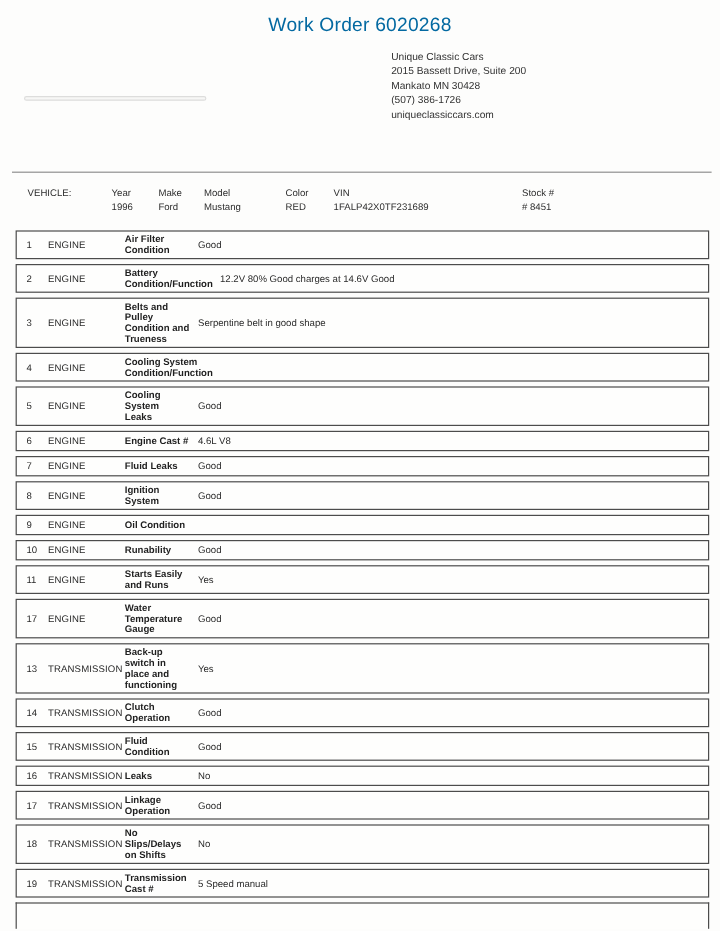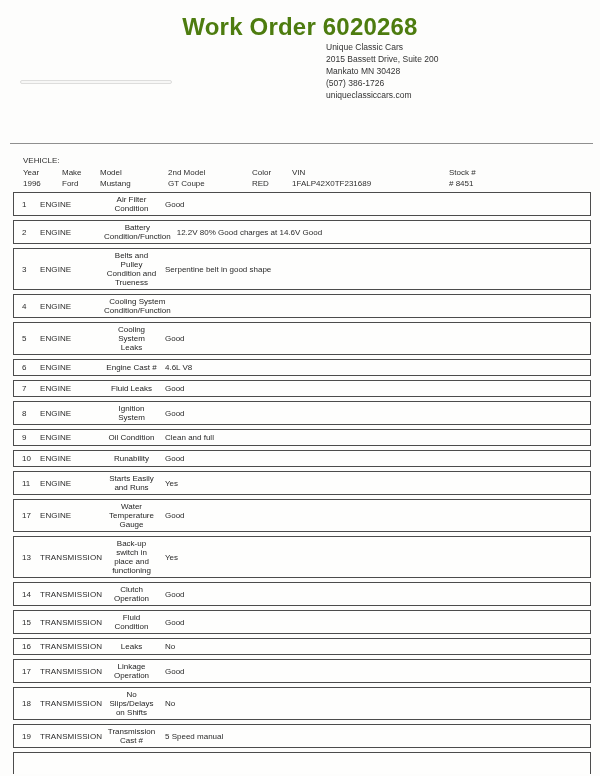--- a/index.html
+++ b/index.html
@@ -5,55 +5,55 @@
   * { box-sizing: border-box; }
   html,body { margin:0; padding:0; }
   body {
     width:600px; height:776px; overflow:hidden; position:relative;
     background:#fdfdfc; color:#282828;
     font-family:"Liberation Sans", sans-serif;
   }
   
   .title {
     margin:0; padding-top:13px; text-align:center;
-    font-size:24px; font-weight:bold; color:#4d7c0f; letter-spacing:0.2px;
+    font-size:16px; font-weight:normal; color:#0369a1; letter-spacing:0.2px;
   }
   .logo-bar {
     position:absolute; left:20px; top:80px; width:152px; height:4px;
     background:#f7f7f6; border:1px solid #dddddc; border-radius:2px;
   }
   .company {
     position:absolute; left:326px; top:41px;
     font-size:8.5px; line-height:12px; color:#333;
   }
   .rule {
     position:absolute; left:10px; top:143px; width:583px; height:0;
     border:0; border-top:1px solid #8f8f8f; margin:0;
   }
   
   .vehicle {
     position:absolute; left:0; top:155px; width:600px;
     display:flex; padding-left:23px;
-    font-size:8px; line-height:11.5px; color:#2e2e2e;flex-direction:column;
+    font-size:8px; line-height:11.5px; color:#2e2e2e;
   }
   .veh-label { width:70px; flex:none; }
   .vf { flex:none; }
   .vf-label, .vf-value { display:block; }
   
   .inspection { position:absolute; left:0; top:192px; width:600px; }
   .irow {
     display:flex; align-items:center;
     border:1px solid #4c4c4c; background:#fefefd;
     margin:0 9px 4px 13px; padding:2px 4px 2px 8px;
     min-height:17px; font-size:8px; line-height:9px; color:#2b2b2b;
   }
   .c-num  { width:18px; flex:none; }
   .c-cat  { width:64px; flex:none; letter-spacing:0.1px; }
-  .c-item { font-weight:normal; min-width:55px; margin-right:6px;
-            white-space:pre-line; flex:none; color:#1f1f1f;text-align:center; }
+  .c-item { font-weight:bold; min-width:55px; margin-right:6px;
+            white-space:pre-line; flex:none; color:#1f1f1f; }
   .c-val  { flex:1; }
   .irow-partial { height:22px; border-bottom:none; min-height:0; }
 </style>
 </head>
 <body>
 
 <h1 class="title">Work Order 6020268</h1>
 
 <div class="logo-bar"></div>
 
@@ -75,24 +75,20 @@
         <div class="vf-value">1996</div>
       </div>
       <div class="vf" style="width: 38px;">
         <div class="vf-label">Make</div>
         <div class="vf-value">Ford</div>
       </div>
       <div class="vf" style="width: 68px;">
         <div class="vf-label">Model</div>
         <div class="vf-value">Mustang</div>
       </div>
-      <div class="vf" style="width: 84px;">
-        <div class="vf-label">2nd Model</div>
-        <div class="vf-value">GT Coupe</div>
-      </div>
       <div class="vf" style="width: 40px;">
         <div class="vf-label">Color</div>
         <div class="vf-value">RED</div>
       </div>
       <div class="vf" style="width: 157px;">
         <div class="vf-label">VIN</div>
         <div class="vf-value">1FALP42X0TF231689</div>
       </div>
       <div class="vf" style="width: 70px;">
         <div class="vf-label">Stock #</div>
@@ -155,21 +151,20 @@
       <div class="c-num">8</div>
       <div class="c-cat">ENGINE</div>
       <div class="c-item">Ignition
 System</div>
       <div class="c-val">Good</div>
     </div>
     <div class="irow">
       <div class="c-num">9</div>
       <div class="c-cat">ENGINE</div>
       <div class="c-item">Oil Condition</div>
-      <div class="c-val">Clean and full</div>
     </div>
     <div class="irow">
       <div class="c-num">10</div>
       <div class="c-cat">ENGINE</div>
       <div class="c-item">Runability</div>
       <div class="c-val">Good</div>
     </div>
     <div class="irow">
       <div class="c-num">11</div>
       <div class="c-cat">ENGINE</div>

